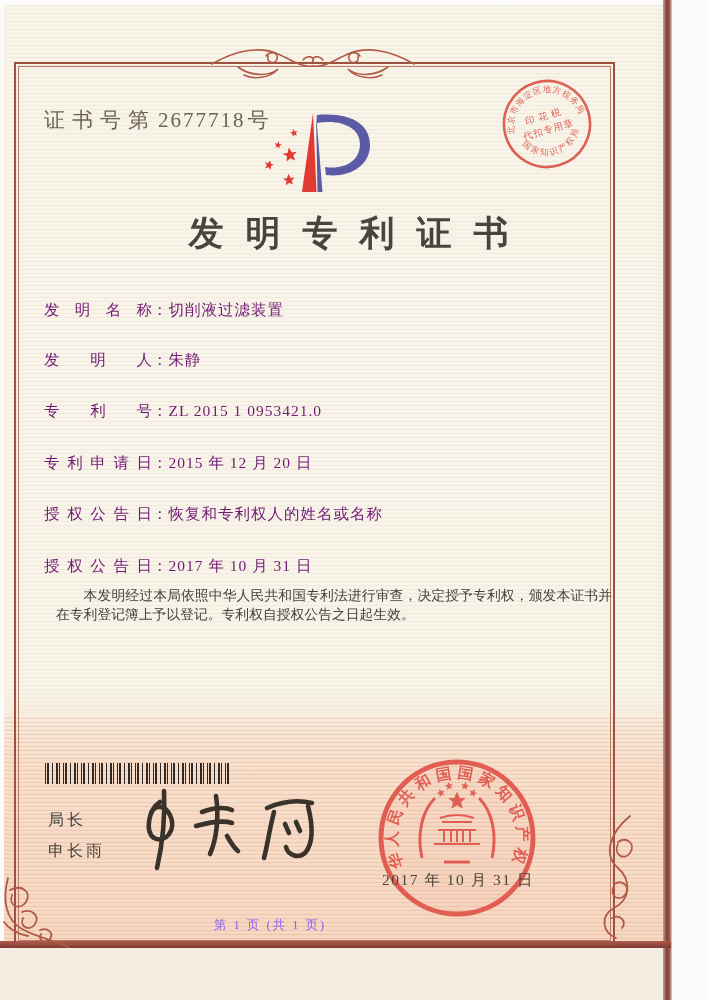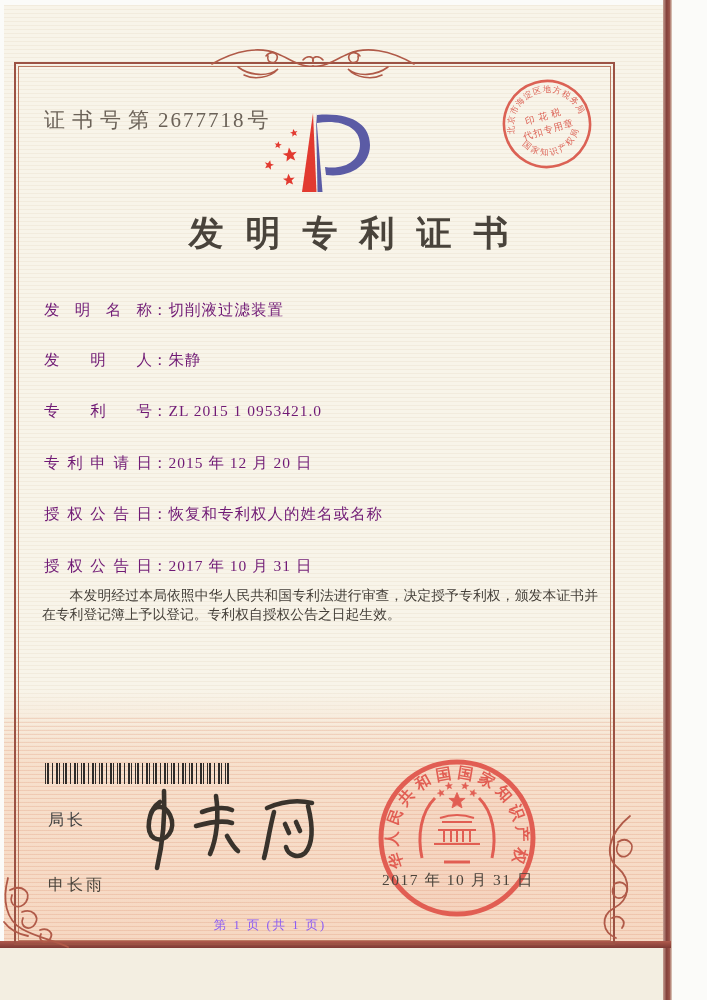--- a/index.html
+++ b/index.html
@@ -59,35 +59,35 @@
   .field-row{
     position:absolute;left:44px;font-size:15.5px;color:#701a75;white-space:nowrap;
   }
   .f-label{
     display:inline-block;width:108px;text-align:justify;text-align-last:justify;
     vertical-align:bottom;
   }
   .f-colon{margin:0 1px 0 0;}
   .f-value{letter-spacing:1px;}
   .body-text{
-    position:absolute;left:42px;top:586px;width:556px;
+    position:absolute;left:56px;top:586px;width:556px;
     font-size:13.8px;line-height:19.4px;color:#45403a;text-align:justify;
   }
   .body-text p{margin:0;text-indent:2em;}
   .barcode{
     position:absolute;left:45px;top:763px;width:186px;height:21px;
     background:repeating-linear-gradient(90deg,
       #2f2b28 0 1px,transparent 1px 2px,
       #2f2b28 2px 4px,transparent 4px 7px,
       #2f2b28 7px 8px,transparent 8px 11px,
       #2f2b28 11px 13px,transparent 13px 14px,
       #2f2b28 14px 15px,transparent 15px 18px);
   }
   .director-label{position:absolute;left:48px;top:810px;font-size:16px;letter-spacing:3px;color:#404040;}
-  .director-name{position:absolute;left:48px;top:841px;font-size:16px;letter-spacing:3px;color:#4a443c;margin-top:34px;}
+  .director-name{position:absolute;left:48px;top:841px;font-size:16px;letter-spacing:3px;color:#4a443c;}
   .signature{position:absolute;left:130px;top:786px;}
   .seal{position:absolute;left:362px;top:746px;opacity:0.92;}
   .seal-date{
     position:absolute;left:382px;top:870px;font-size:15.5px;letter-spacing:1.5px;
     color:#4b443c;z-index:5;
   }
   .tax-stamp{position:absolute;left:499px;top:76px;transform:rotate(-16deg);opacity:0.88;}
   .footer-page{
     position:absolute;left:170px;top:917px;width:200px;text-align:center;
     font-size:12.5px;letter-spacing:2px;color:#8b5cf6;

